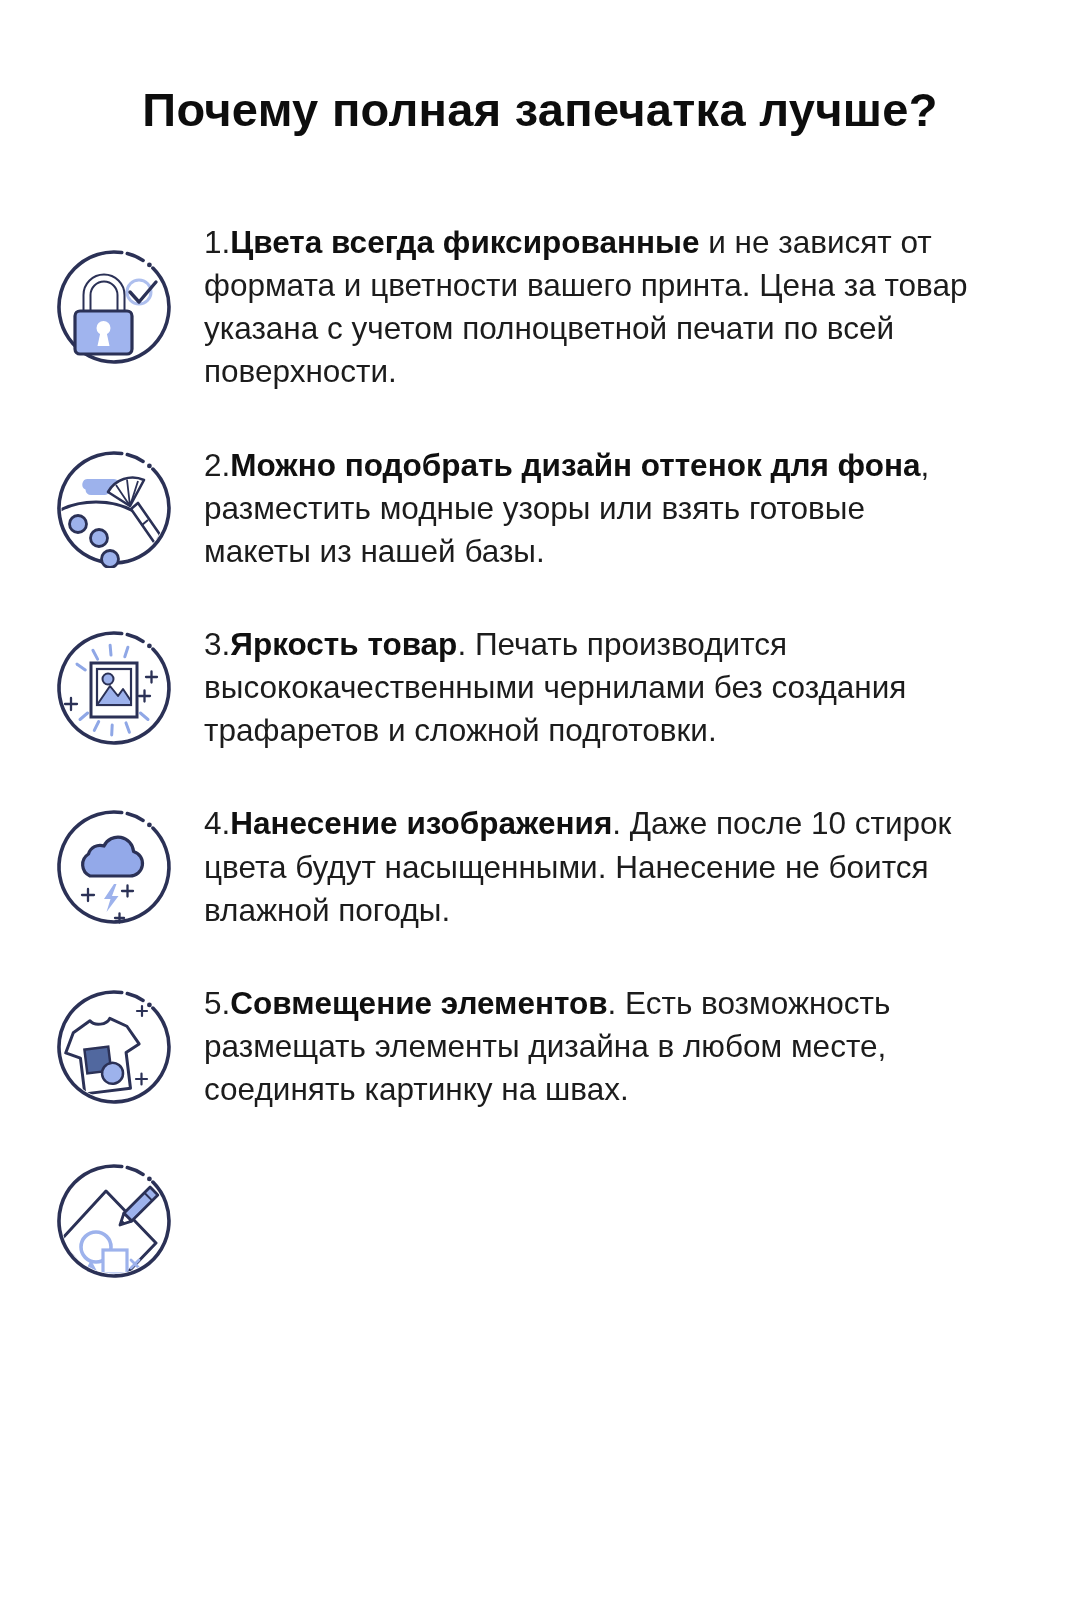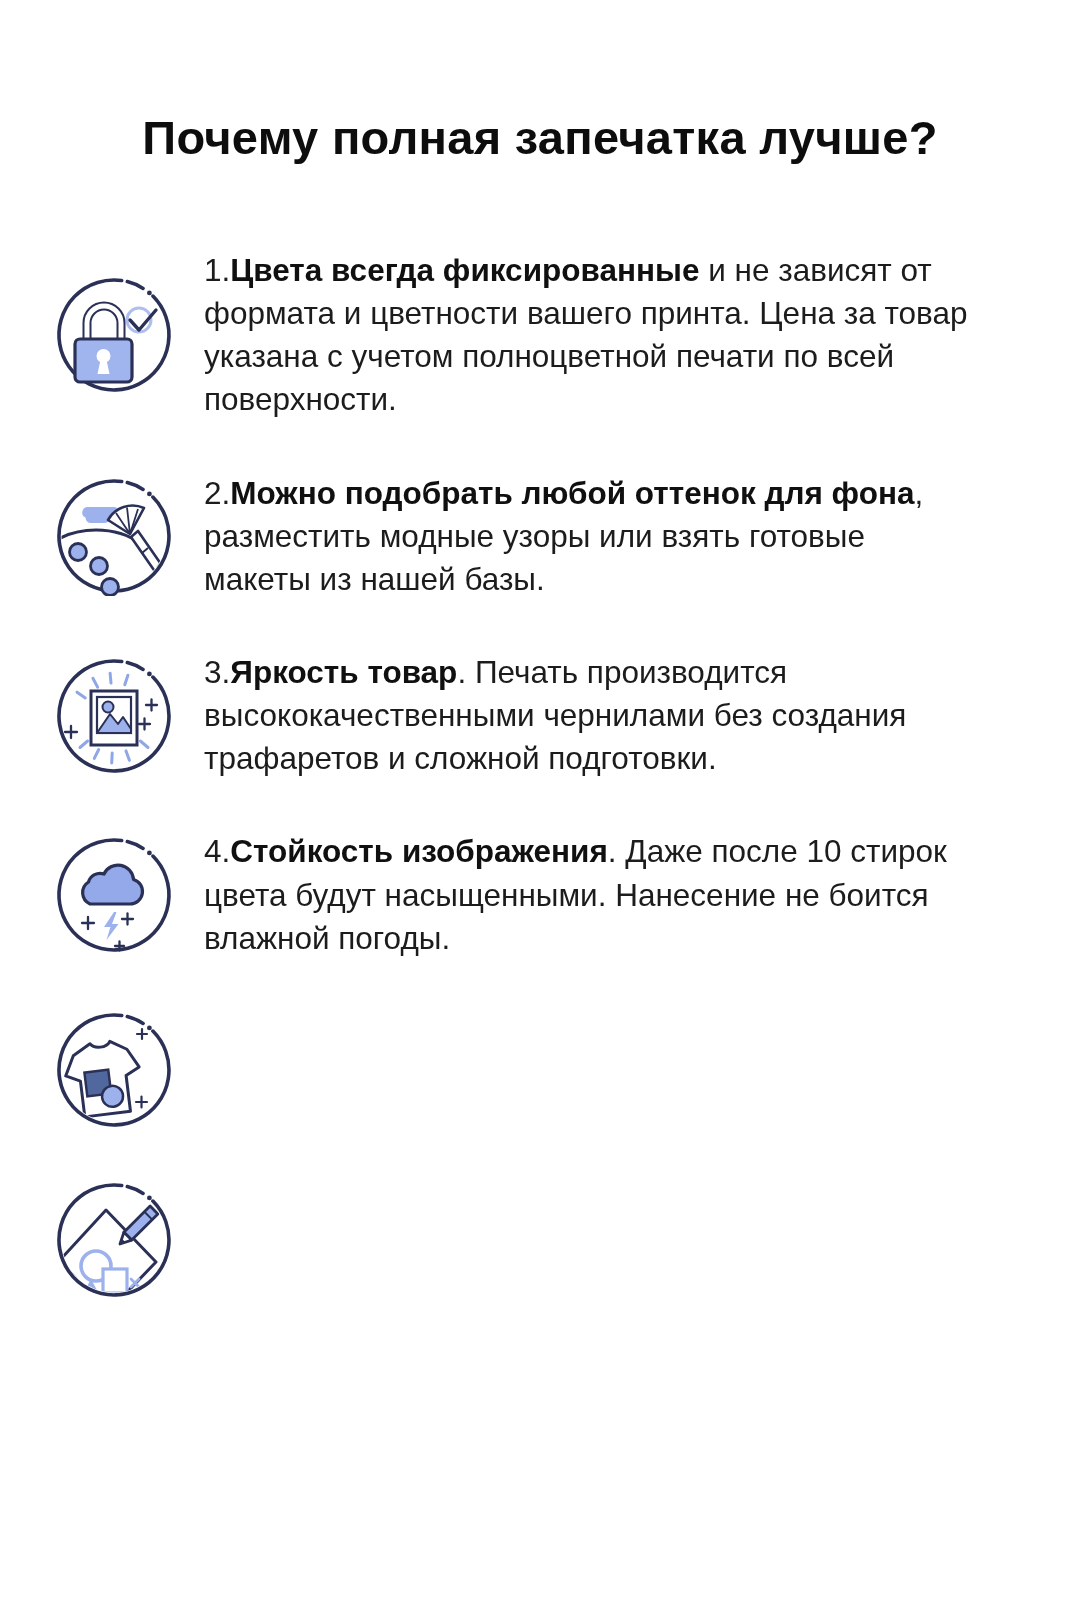--- a/index.html
+++ b/index.html
@@ -2,21 +2,21 @@
 <html lang="ru"><head>
 <meta charset="utf-8">
 <style>
   html,body { margin:0; padding:0; }
   body {
     width:1080px; height:1620px; background:#ffffff;
     font-family:"Liberation Sans", sans-serif;
     overflow:hidden;
   }
   .title {
-    margin:0; padding-top:110px;
+    margin:0; padding-top:82px;
     text-align:center;
     font-size:47px; font-weight:700; color:#0d0d0d;
     letter-spacing:0.3px;
   }
   .items {
     margin:84px 100px 0 54px;
     display:flex; flex-direction:column; gap:50px;
   }
   .item { display:flex; align-items:center; gap:30px; }
   .icon { width:120px; height:120px; flex:0 0 120px; }
@@ -61,21 +61,21 @@
         <ellipse cx="42" cy="102" rx="64" ry="48" fill="#ffffff" stroke="#2b3156" stroke-width="3.2"></ellipse>
         <polygon points="77,61 84,55 109,91 102,97" fill="#ffffff" stroke="#2b3156" stroke-width="2.6" stroke-linejoin="round"></polygon>
         <path d="M88 77 L94 72" stroke="#2b3156" stroke-width="2"></path>
       </g>
       <path d="M76 58 L54 44 A28 28 0 0 1 90 32 Z" fill="#ffffff" stroke="#2b3156" stroke-width="2.6" stroke-linejoin="round"></path>
       <path d="M76 58 L62 37 M76 58 L73 31.5 M76 58 L84 33" stroke="#2b3156" stroke-width="1.8" fill="none"></path>
       <circle cx="24" cy="76" r="8.5" fill="#9db2ec" stroke="#2b3156" stroke-width="2.8"></circle>
       <circle cx="45" cy="90" r="8.5" fill="#9db2ec" stroke="#2b3156" stroke-width="2.8"></circle>
       <circle cx="56" cy="111" r="8.5" fill="#9db2ec" stroke="#2b3156" stroke-width="2.8"></circle>
     </svg>
-    <p class="text"><span>2.</span><b>Можно подобрать любой оттенок для фона</b><span>, разместить модные узоры или взять готовые макеты из нашей базы.</span></p>
+    <p class="text"><span>2.</span><b>Можно подобрать дизайн оттенок для фона</b><span>, разместить модные узоры или взять готовые макеты из нашей базы.</span></p>
   </div>
 
   <div class="item">
     <svg class="icon" viewBox="0 0 120 120">
       <path d="M98.9 21.1 A55 55 0 1 1 67.7 5.5" fill="none" stroke="#2b3156" stroke-width="3.6" stroke-linecap="round"></path>
       <path d="M73.3 6.6 A55 55 0 0 1 89.1 13.4" fill="none" stroke="#2b3156" stroke-width="3.6" stroke-linecap="round"></path>
       <circle cx="95.4" cy="17.9" r="2.4" fill="#2b3156"></circle>
       <g stroke="#8fa7e6" stroke-width="3" stroke-linecap="round">
         <path d="M43.6 31.1 L38.9 22.3"></path>
         <path d="M57 27.1 L56.1 17.2"></path>
@@ -106,21 +106,21 @@
       <path d="M73.3 6.6 A55 55 0 0 1 89.1 13.4" fill="none" stroke="#2b3156" stroke-width="3.6" stroke-linecap="round"></path>
       <circle cx="95.4" cy="17.9" r="2.4" fill="#2b3156"></circle>
       <path d="M36 69 h40 a12.5 12.5 0 0 0 3.5 -24.5 a15.5 15.5 0 0 0 -29.5 -5.5 a12 12 0 0 0 -15.5 8 a12.5 12.5 0 0 0 1.5 22 z" fill="#93a9e9" stroke="#2b3156" stroke-width="3.2" stroke-linejoin="round"></path>
       <path d="M60 77 L50 92 h6.5 L52.5 105 L64.5 89 h-6.5 L62.5 77 Z" fill="#9db2ec"></path>
       <g stroke="#2b3156" stroke-width="2.3" stroke-linecap="round">
         <path d="M28 88 h12 M34 82 v12"></path>
         <path d="M68 84 h11 M73.5 78.5 v11"></path>
         <path d="M61 111 h9 M65.5 106.5 v9"></path>
       </g>
     </svg>
-    <p class="text"><span>4.</span><b>Стойкость изображения</b><span>. Даже после 10 стирок цвета будут насыщенными. Нанесение не боится влажной погоды.</span></p>
+    <p class="text"><span>4.</span><b>Нанесение изображения</b><span>. Даже после 10 стирок цвета будут насыщенными. Нанесение не боится влажной погоды.</span></p>
   </div>
 
   <div class="item">
     <svg class="icon" viewBox="0 0 120 120">
       <clipPath id="clip5">
           <circle cx="60" cy="60" r="52.5"></circle>
         </clipPath>
       <path d="M98.9 21.1 A55 55 0 1 1 67.7 5.5" fill="none" stroke="#2b3156" stroke-width="3.6" stroke-linecap="round"></path>
       <path d="M73.3 6.6 A55 55 0 0 1 89.1 13.4" fill="none" stroke="#2b3156" stroke-width="3.6" stroke-linecap="round"></path>
       <circle cx="95.4" cy="17.9" r="2.4" fill="#2b3156"></circle>
@@ -129,20 +129,21 @@
           <path d="M40 32 L22 42 L12 61 L26 68 L26 104 L72 104 L72 68 L86 61 L76 42 L60 32 A11 8 0 0 1 40 32 Z" fill="#ffffff" stroke="#2b3156" stroke-width="3" stroke-linejoin="round"></path>
           <rect x="31" y="60" width="24" height="24" fill="#51689f" stroke="#2b3156" stroke-width="2.5"></rect>
           <circle cx="56" cy="87" r="10.5" fill="#9db2ec" stroke="#2b3156" stroke-width="2.5"></circle>
         </g>
       </g>
       <g stroke="#2b3156" stroke-width="2.2" stroke-linecap="round">
         <path d="M83 24 h10 M88 19 v10"></path>
         <path d="M82 92 h11 M87.5 86.5 v11"></path>
       </g>
     </svg>
+    <p class="text"><span>5.</span><b>Совмещение элементов</b><span>. Есть возможность размещать элементы дизайна в любом месте, соединять картинку на швах.</span></p>
   </div>
 
   <div class="item">
     <svg class="icon" viewBox="0 0 120 120">
       <clipPath id="clip6">
           <circle cx="60" cy="60" r="52.5"></circle>
         </clipPath>
       <path d="M98.9 21.1 A55 55 0 1 1 67.7 5.5" fill="none" stroke="#2b3156" stroke-width="3.6" stroke-linecap="round"></path>
       <path d="M73.3 6.6 A55 55 0 0 1 89.1 13.4" fill="none" stroke="#2b3156" stroke-width="3.6" stroke-linecap="round"></path>
       <circle cx="95.4" cy="17.9" r="2.4" fill="#2b3156"></circle>

